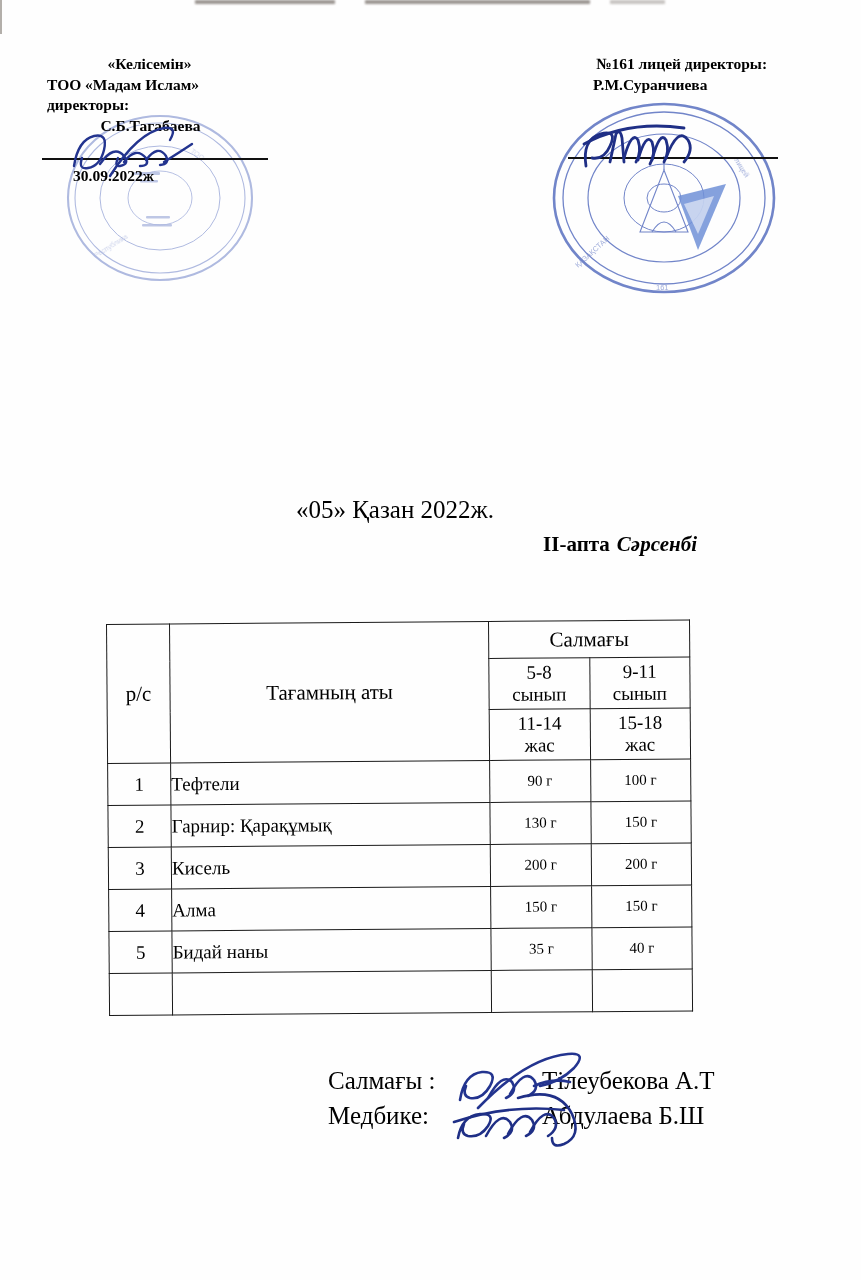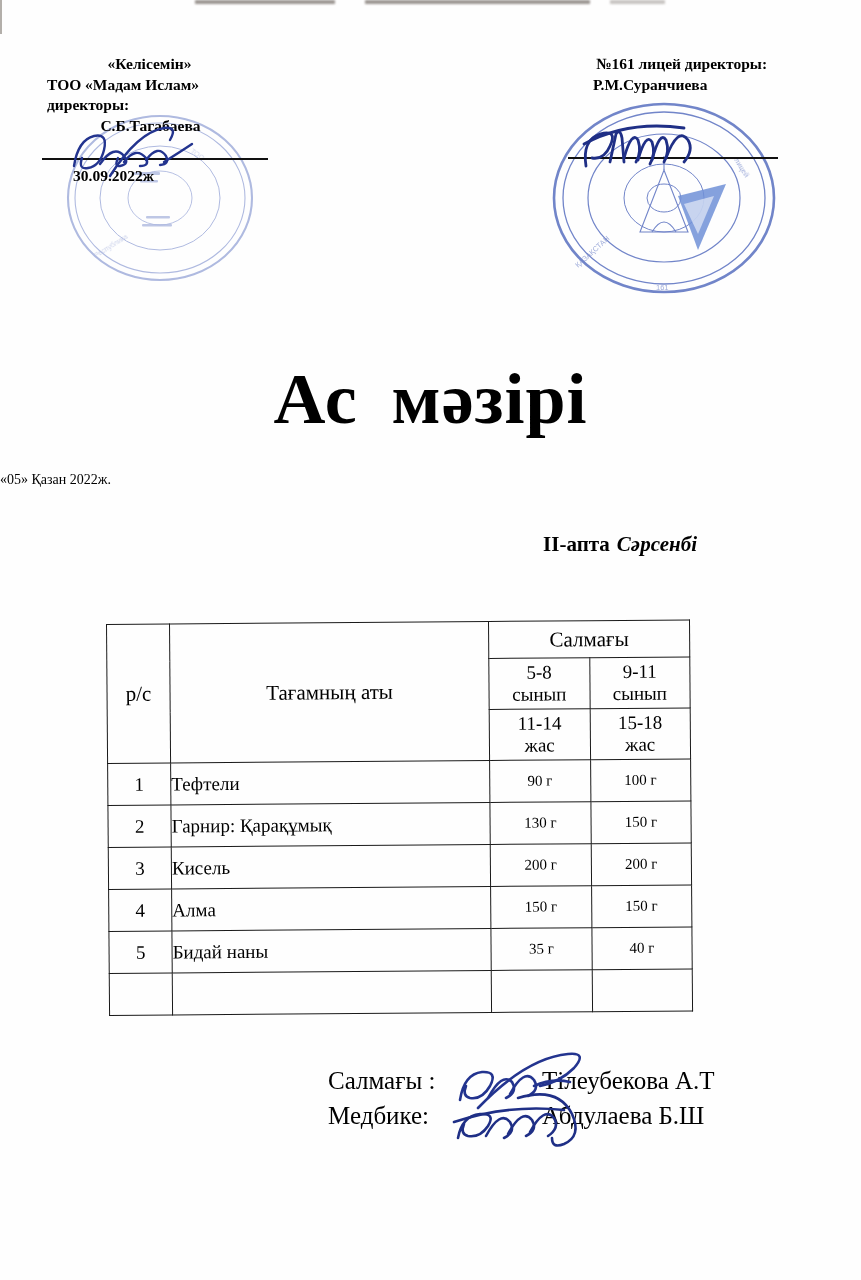--- a/index.html
+++ b/index.html
@@ -88,24 +88,24 @@
     text-align: center;
     font-size: 72px;
     font-weight: bold;
     letter-spacing: 1px;
     z-index: 4;
   }
   .doc-title .gap { display: inline-block; width: 34px; }
 
   .doc-date {
     position: absolute;
-    left: 0; top: 472px;
+    left: 0; top: 496px;
     width: 790px;
-    text-align: left;
-    font-size: 14px;
+    text-align: center;
+    font-size: 25px;
     z-index: 4;
   }
 
   .week-line {
     position: absolute;
     left: 0; top: 532px;
     width: 697px;
     text-align: right;
     font-size: 21px;
     font-weight: bold;
@@ -269,23 +269,20 @@
       <path d="M10 48 Q6 22 24 16 Q42 11 34 28 Q28 42 16 40"></path>
       <path d="M34 44 L40 16 Q44 10 46 20 L48 44"></path>
       <path d="M48 40 Q56 12 62 22 Q66 34 60 44"></path>
       <path d="M62 42 Q70 14 76 24 Q80 36 74 46"></path>
       <path d="M76 42 Q84 12 90 22 Q94 34 88 44"></path>
       <path d="M90 40 Q102 8 112 22 Q118 32 108 44"></path>
       <path d="M8 26 Q52 2 108 10"></path>
     </g>
   </svg>
 
-  <div class="doc-title">
-    <span>Ас</span><span class="gap"></span><span>мәзірі</span>
-  </div>
 
   <div class="doc-date">«05» Қазан  2022ж.</div>
 
   <div class="week-line">
     <span>II-апта</span><span class="day">Сәрсенбі</span>
   </div>
 
   <div class="table-wrap">
     <table class="menu">
       <thead>

